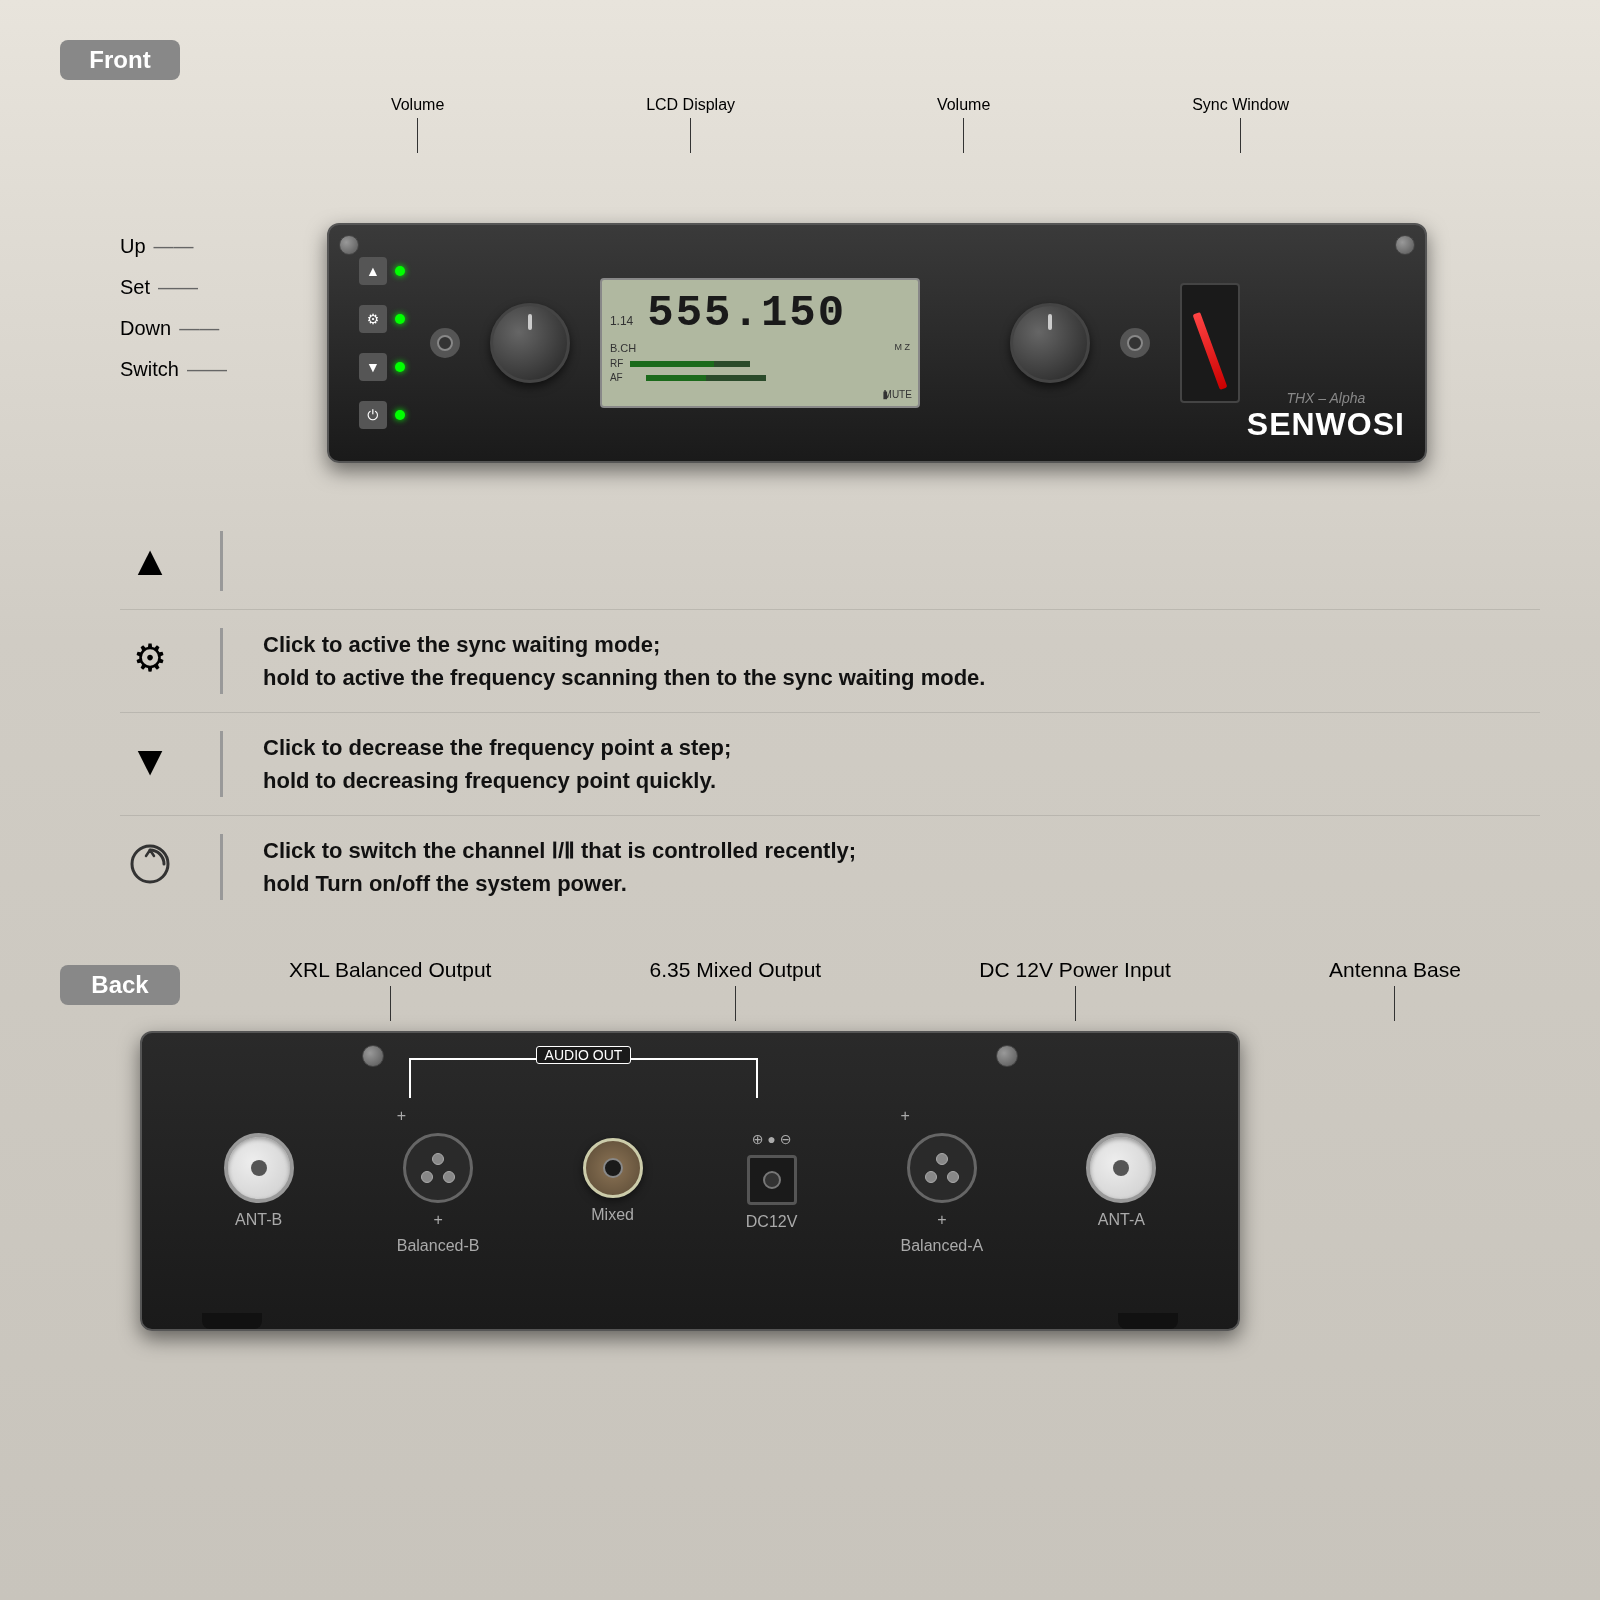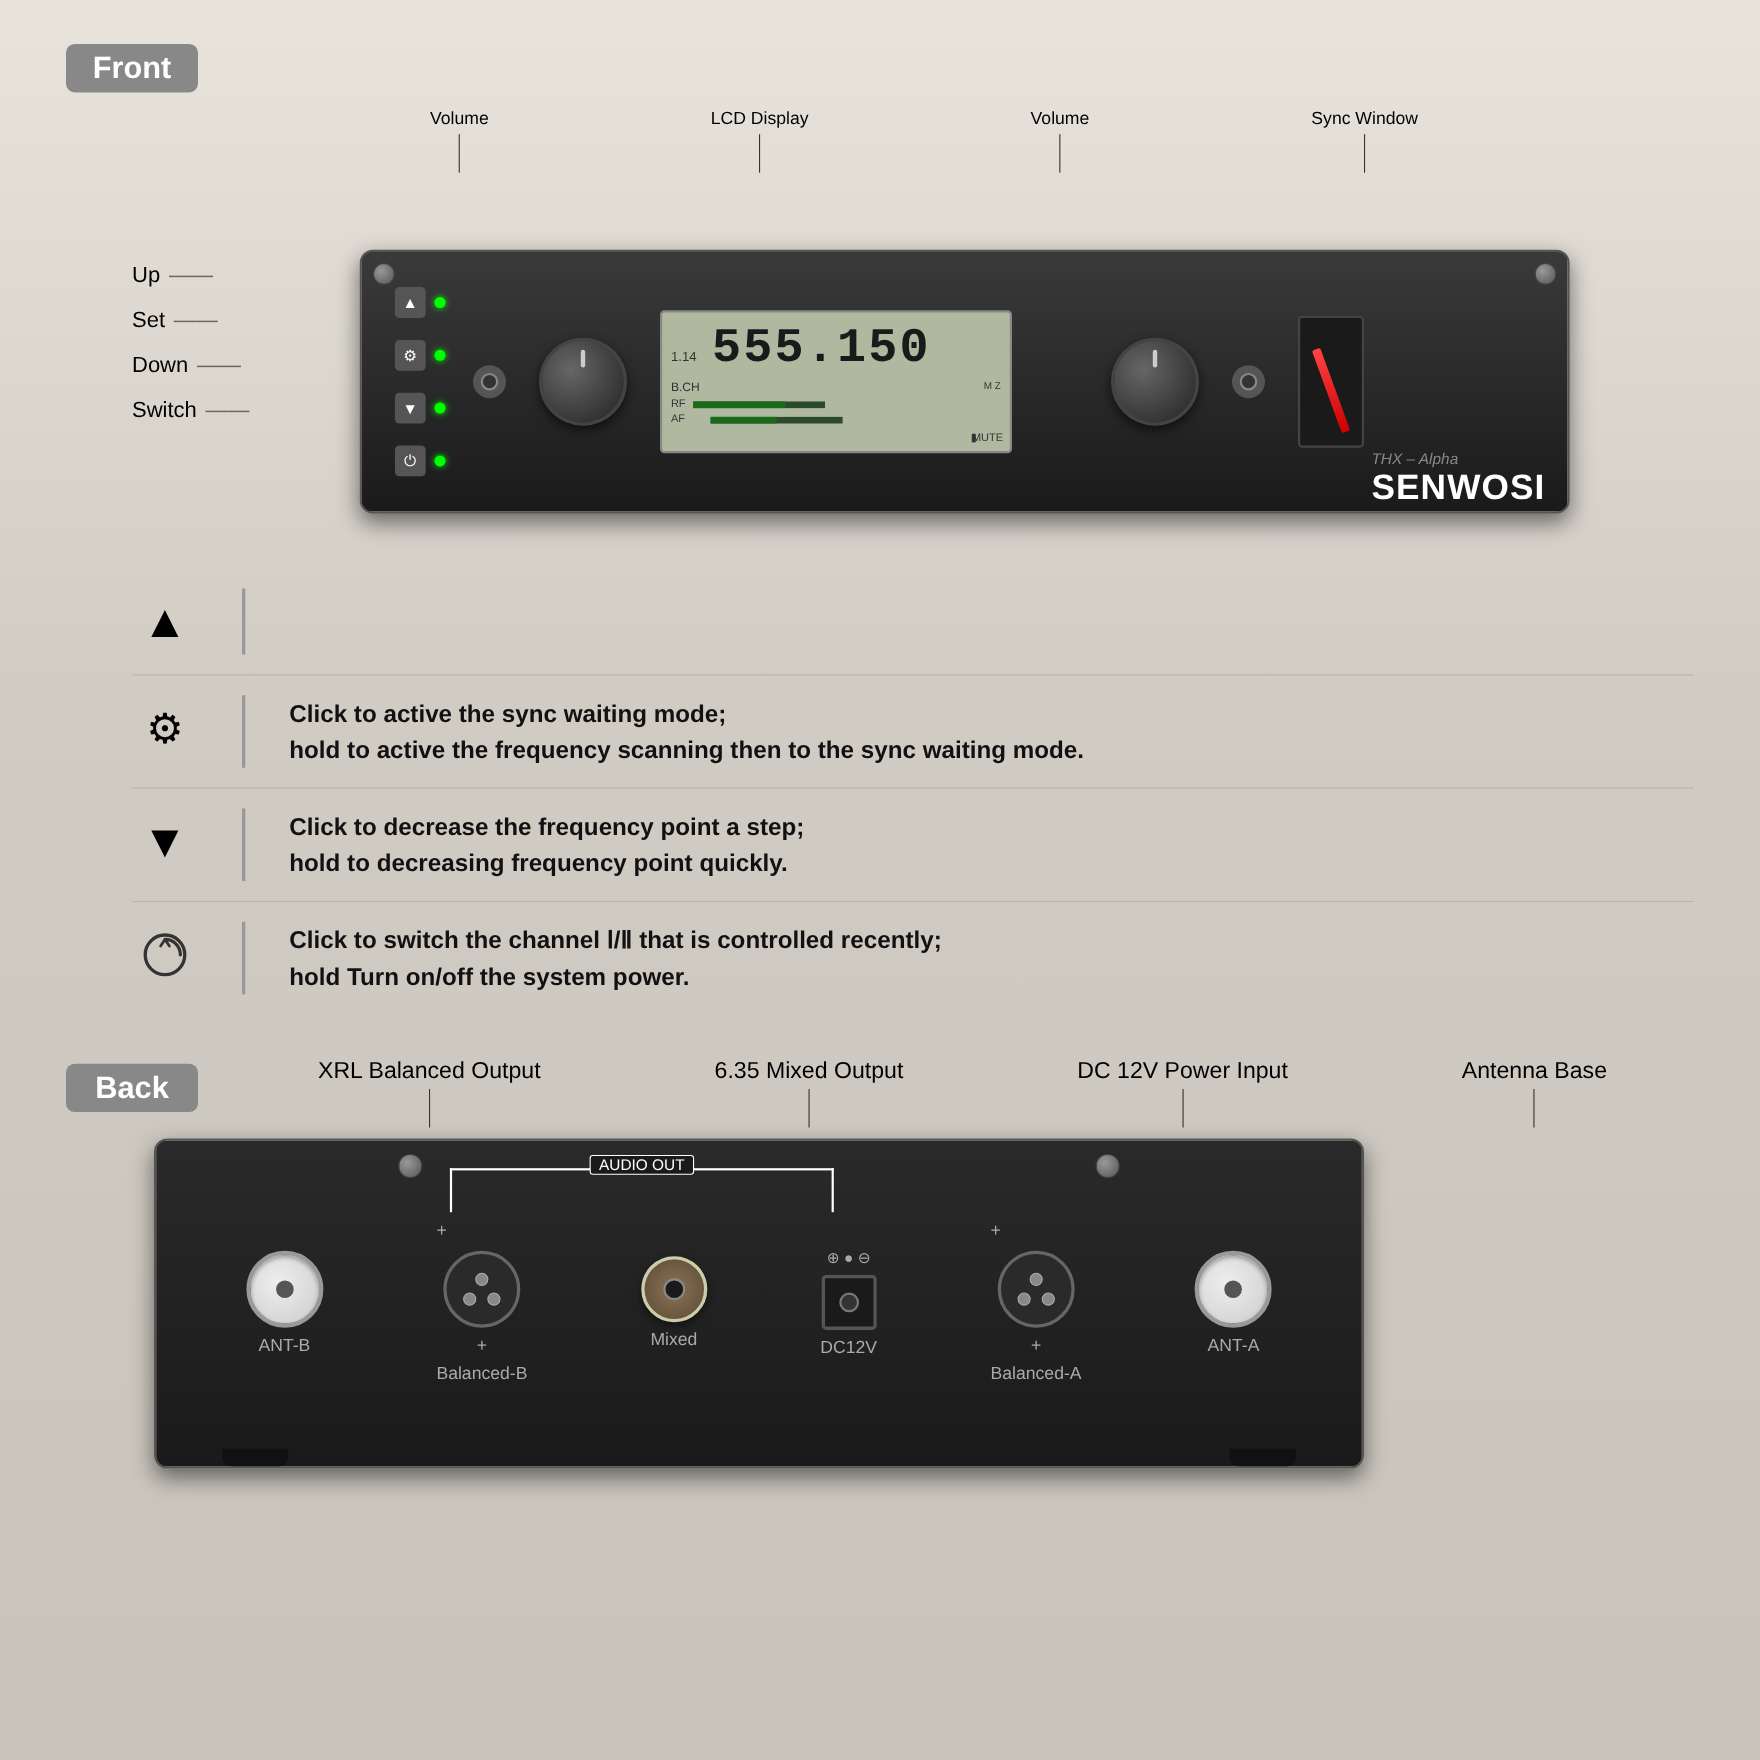--- a/index.html
+++ b/index.html
@@ -24,21 +24,21 @@
     .front-section {
       display: flex;
       flex-direction: column;
       margin-bottom: 20px;
     }
 
     .section-label {
       display: inline-block;
       background: #888;
       color: white;
-      font-size: 28px;
+      font-size: 24px;
       font-weight: bold;
       padding: 6px 20px;
       border-radius: 8px;
       margin-bottom: 10px;
       width: 120px;
       text-align: center;
     }
 
     
     .device-front {
@@ -212,22 +212,22 @@
       width: 8px;
       height: 80px;
       background: linear-gradient(to top, #cc0000, #ff4444);
       border-radius: 2px;
     }
 
     
     .brand-label {
       position: absolute;
       right: 20px;
-      bottom: 3px;
-      text-align: left;
+      bottom: 18px;
+      text-align: center;
     }
 
     .brand-thx {
       color: #888;
       font-size: 14px;
       font-style: italic;
     }
 
     .brand-name {
       color: white;

